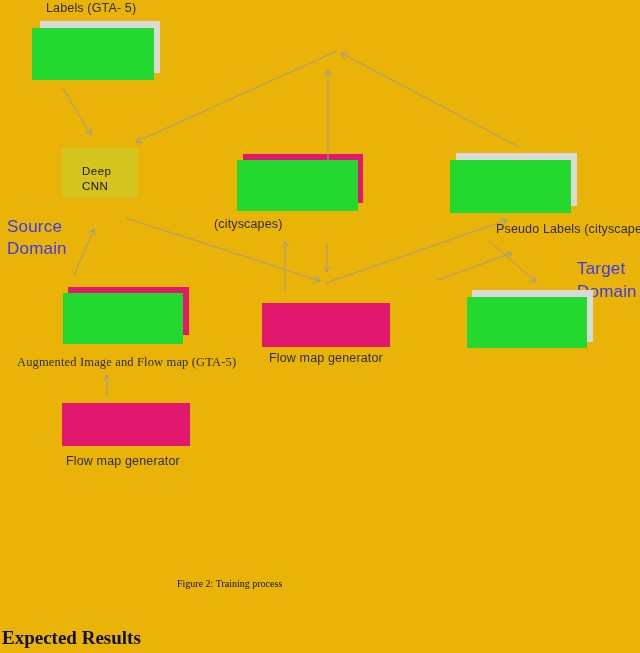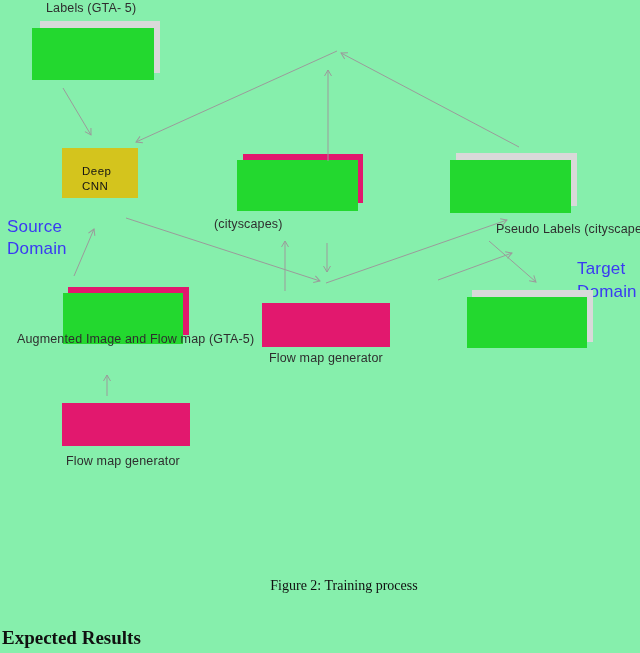--- a/index.html
+++ b/index.html
@@ -1,30 +1,30 @@
 <!DOCTYPE html>
 <html style="--green: #23d82f; --magenta: #e2186e; --yellow: #d4c41d; --shadow-gray: #d9d9d9; --arrow-gray: #9b9b9b; --domain-blue: #3a3af2; --label-dark: #2e2e2e;"><head>
 <meta charset="utf-8">
 <style>
   html,body{margin:0;padding:0;background:#fff;}
-  .stage{position:relative;width:640px;height:653px;background:#86efac;overflow:hidden;
+  .stage{position:relative;width:640px;height:653px;background:#eab308;overflow:hidden;
          font-family:"Liberation Sans",sans-serif;}
   .box{position:absolute;}
   .lbl{position:absolute;font-size:12.5px;color:#2e2e2e;letter-spacing:.15px;white-space:nowrap;}
   .green{background:var(--green,#23d82f);}
   .magenta{background:var(--magenta,#e2186e);}
   .shadow{background:var(--shadow-gray,#d9d9d9);}
   .yellow{background:var(--yellow,#d4c41d);}
   .domain-lbl{position:absolute;font-size:17px;line-height:22px;color:var(--domain-blue,#3a3af2);
               letter-spacing:.2px;}
   .cnn-text{position:absolute;left:20px;top:16px;font-size:11.5px;line-height:15px;color:#141414;
             letter-spacing:.5px;}
   svg.wires{position:absolute;left:0;top:0;pointer-events:none;}
-  .caption{position:absolute;left:177px;top:578px;width:334px;text-align:center;
-           font-family:"Liberation Serif",serif;font-size:14px;color:#101010;}
+  .caption{position:absolute;left:177px;top:578px;width:334px;text-align:left;
+           font-family:"Liberation Serif",serif;font-size:10px;color:#101010;}
   .heading{position:absolute;left:2px;top:627px;font-family:"Liberation Serif",serif;
            font-size:19px;font-weight:bold;color:#101010;}
 </style>
 </head>
 <body>
 
 <div class="stage">
 
   <div class="lbl" style="left:46px;top:1px;">Labels (GTA- 5)</div>
   <div class="box shadow" style="left:40px;top:21px;width:120px;height:52px;"></div>
@@ -55,21 +55,21 @@
   <div class="domain-lbl" style="left:577px;top:242px;line-height:23px;margin-top:15px;">
     <div>Target</div>
     <div>Domain</div>
   </div>
 
   <div class="box magenta" style="left:262px;top:303px;width:128px;height:44px;"></div>
   <div class="lbl" style="left:269px;top:351px;">Flow map generator</div>
 
   <div class="box magenta" style="left:68px;top:287px;width:121px;height:48px;"></div>
   <div class="box green" style="left:63px;top:293px;width:120px;height:51px;"></div>
-  <div class="lbl" style="left:17px;top:332px;">Augmented Image and Flow map (GTA-5)</div>
+  <div class="lbl" style="left:17px;top:355px;font-family:Liberation Serif, serif;">Augmented Image and Flow map (GTA-5)</div>
 
   <div class="box magenta" style="left:62px;top:403px;width:128px;height:43px;"></div>
   <div class="lbl" style="left:66px;top:454px;">Flow map generator</div>
 
   <div class="box shadow" style="left:472px;top:290px;width:121px;height:52px;"></div>
   <div class="box green" style="left:467px;top:297px;width:120px;height:51px;"></div>
 
   <svg class="wires" width="640" height="653" viewBox="0 0 640 653">
     <defs>
       <marker id="ah" markerWidth="9" markerHeight="9" refX="7" refY="4.5" orient="auto">

